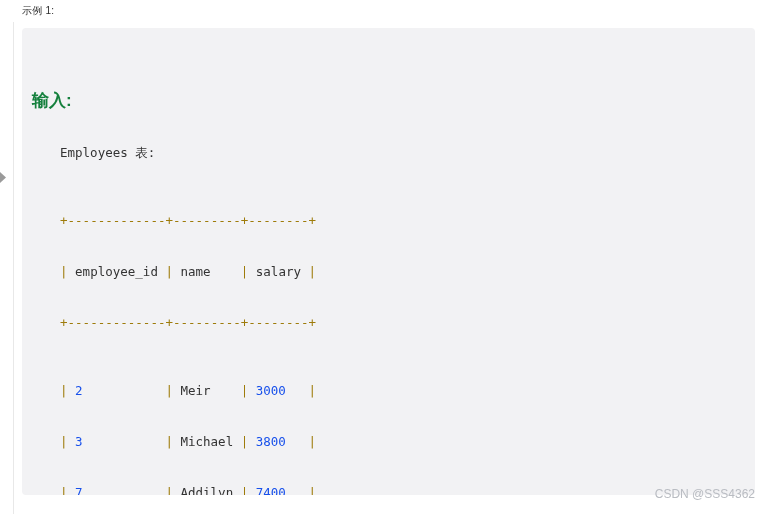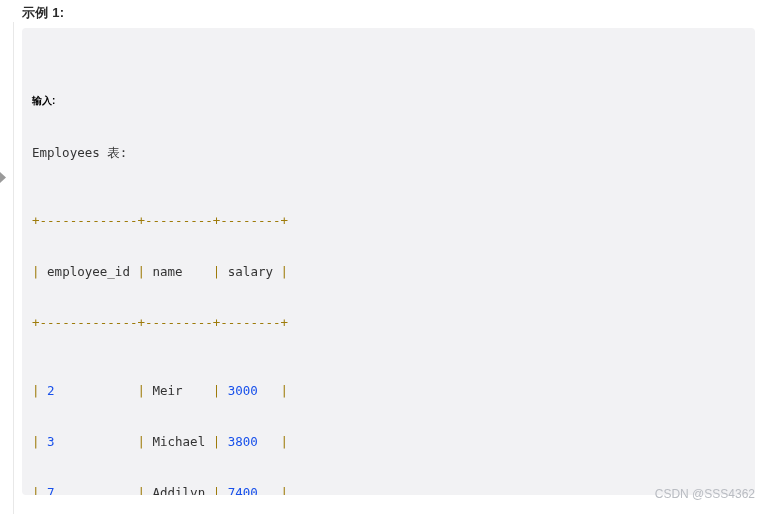--- a/index.html
+++ b/index.html
@@ -33,22 +33,22 @@
     width: 6px;
     height: 11px;
     overflow: hidden;
   }
   .edge-marker svg { display: block; }
 
   .section-title {
     position: absolute;
     left: 22px;
     top: 4px;
-    font-size: 13px;
-    font-weight: bold;
+    font-size: 10px;
+    font-weight: normal;
     color: #2b2b2b;
     letter-spacing: 0.2px;
     white-space: nowrap;
   }
 
   .code-block {
     position: absolute;
     left: 22px;
     top: 28px;
     width: 733px;
@@ -63,32 +63,33 @@
   .code-body {
     font-family: "DejaVu Sans Mono", "Liberation Mono", monospace;
     font-size: 12.5px;
     line-height: 17px;
     color: #333333;
     white-space: pre;
   }
 
   .lbl {
     font-family: "Liberation Sans", sans-serif;
-    font-size: 10px;
+    font-size: 17px;
     font-weight: bold;
-    color: #000000;
+    color: #15803d;
     line-height: 19px;
     display: block;
     white-space: pre;
   }
 
   .line {
     display: block;
     white-space: pre;
     min-height: 17px;
+    margin-left: 28px;
   }
 
   
   .tok-border { color: #9e7b0a; }   
   .tok-num    { color: #1750eb; }   
   .tok-text   { color: #333333; }
 
   .watermark {
     position: absolute;
     right: 14px;

